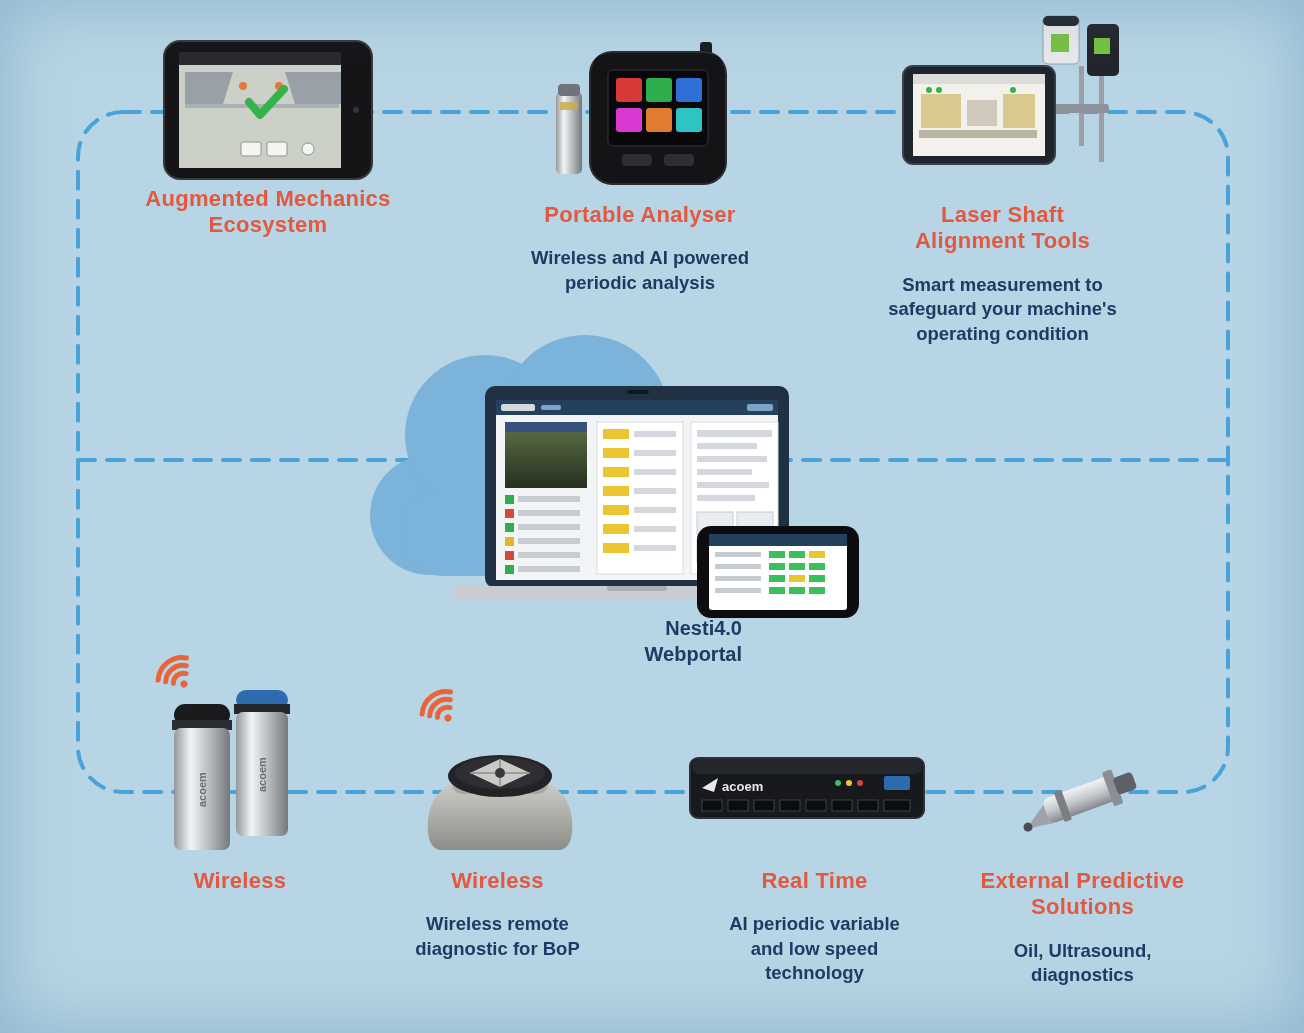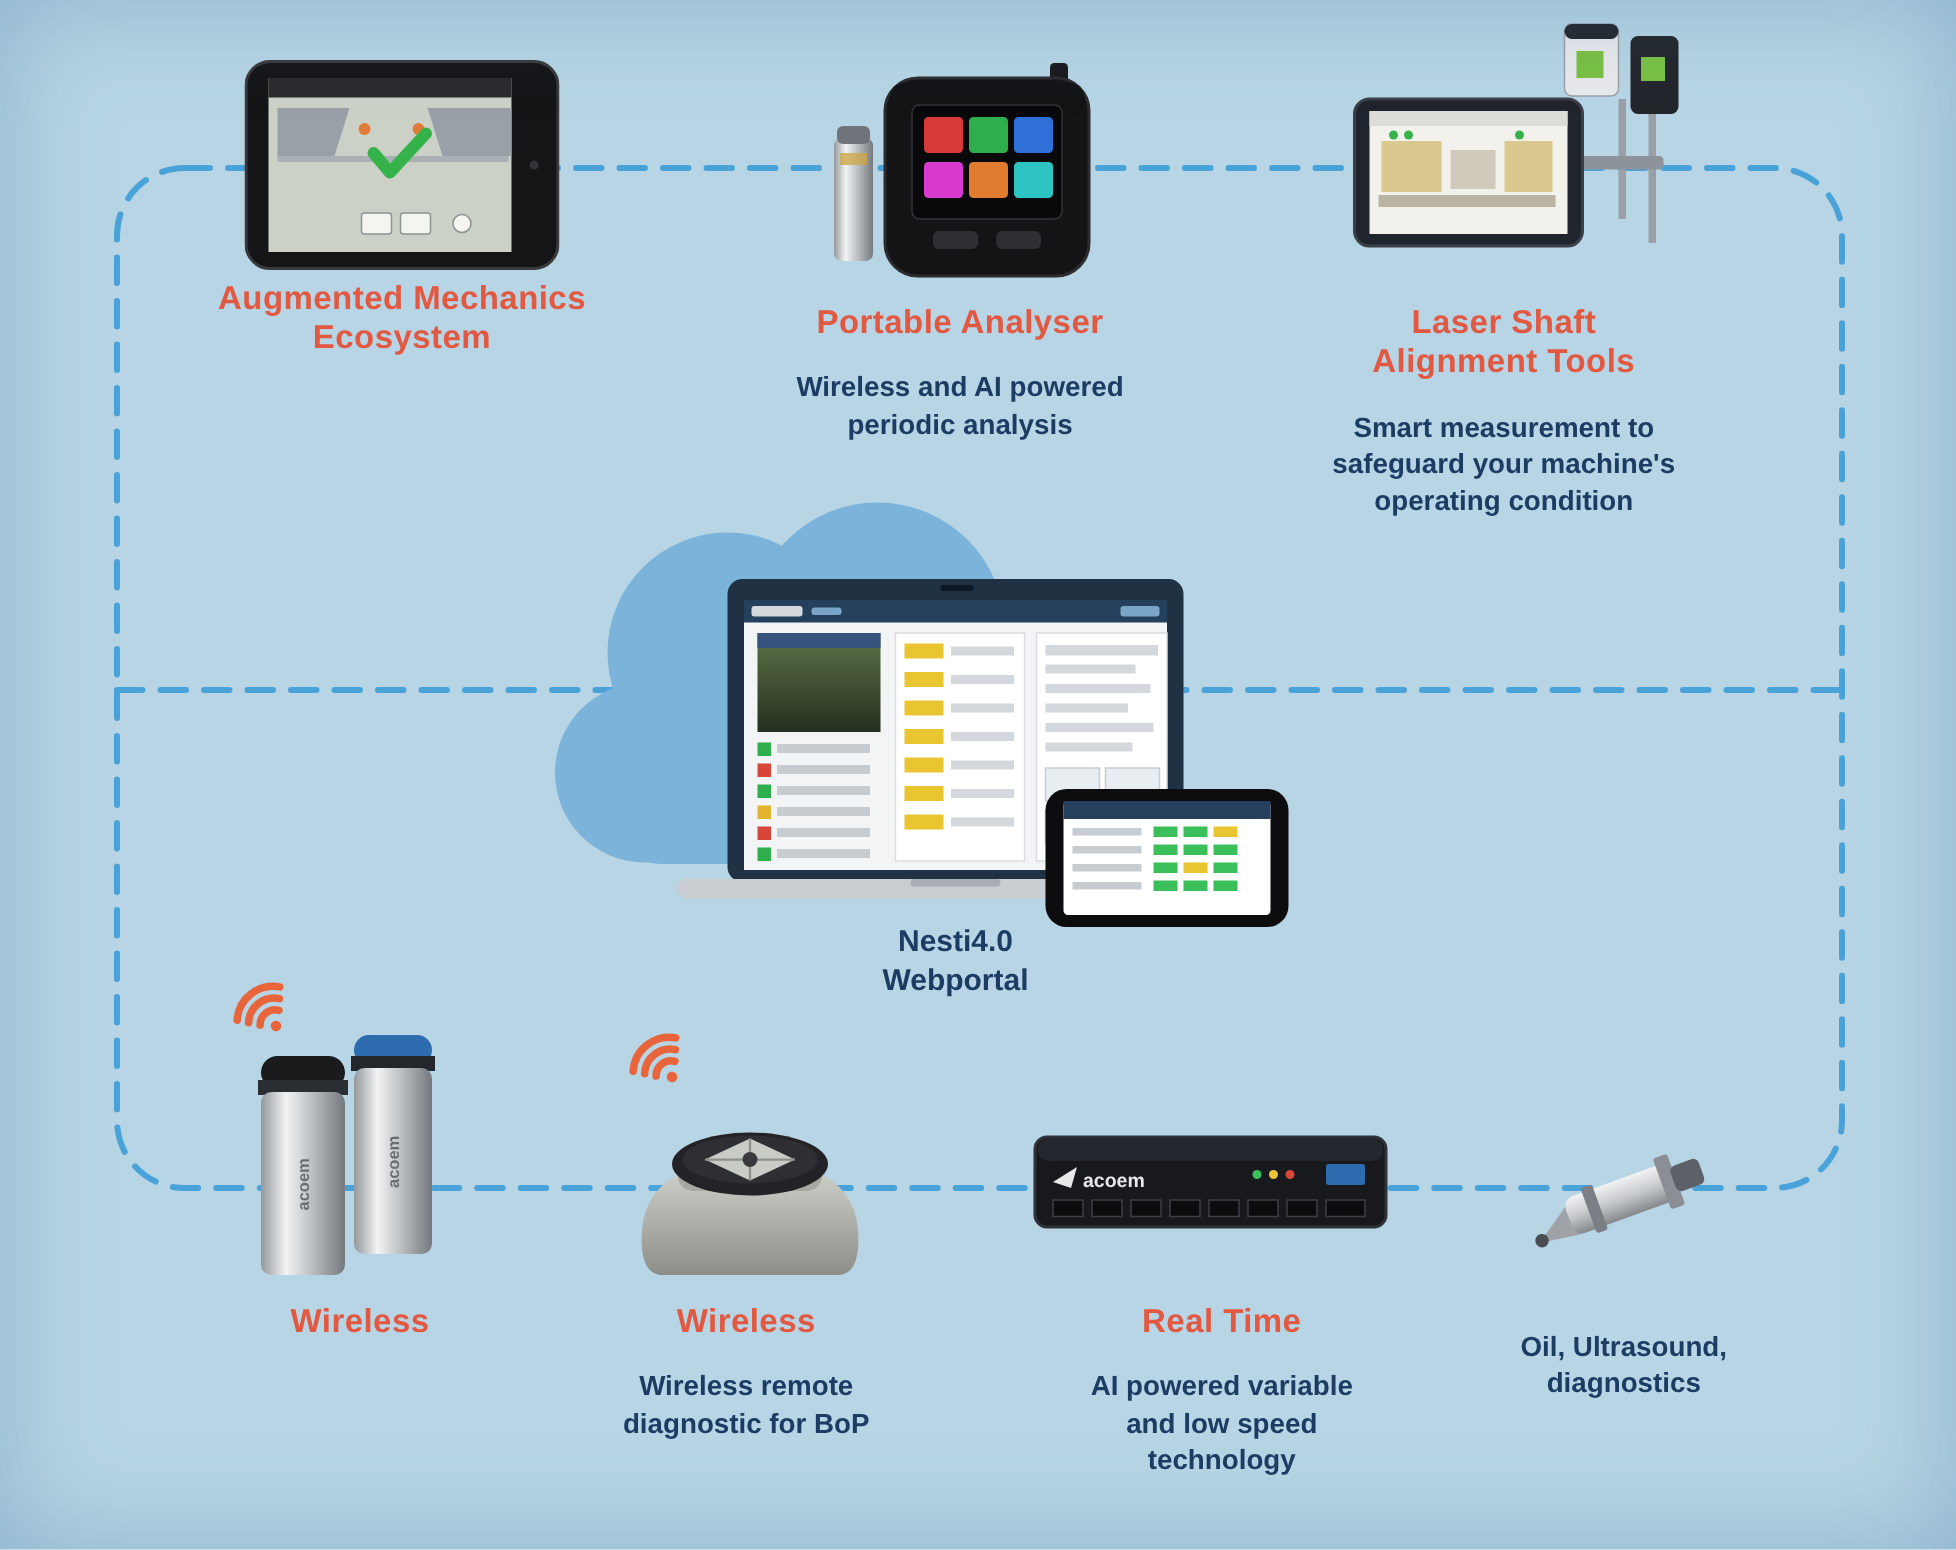--- a/index.html
+++ b/index.html
@@ -33,21 +33,21 @@
   .desc {
     margin-top: 18px;
     color: #1d3c64;
     font-weight: 700;
     font-size: 18.5px;
     line-height: 1.32;
     white-space: pre-line;
   }
   .center-label {
     position: absolute;
-    text-align: center;
+    text-align: right;
     color: #1d3c64;
     font-weight: 700;
     font-size: 20px;
     line-height: 1.3;
     white-space: pre-line;
   }
   svg { display: block; }
 </style>
 </head>
 <body>
@@ -321,23 +321,25 @@
   </div>
 
   <div class="product" style="left:375px;top:868px;width:245px">
     <div class="title">Wireless</div>
     <div class="desc">Wireless remote
 diagnostic for BoP</div>
   </div>
 
   <div class="product" style="left:692px;top:868px;width:245px">
     <div class="title">Real Time</div>
-    <div class="desc">AI powered variable
+    <div class="desc">AI periodic variable
 and low speed
 technology</div>
   </div>
 
   <div class="product" style="left:955px;top:868px;width:255px">
+    <div class="title">External Predictive
+Solutions</div>
     <div class="desc">Oil, Ultrasound,
 diagnostics</div>
   </div>
 
 </div>
 
 </body></html>

